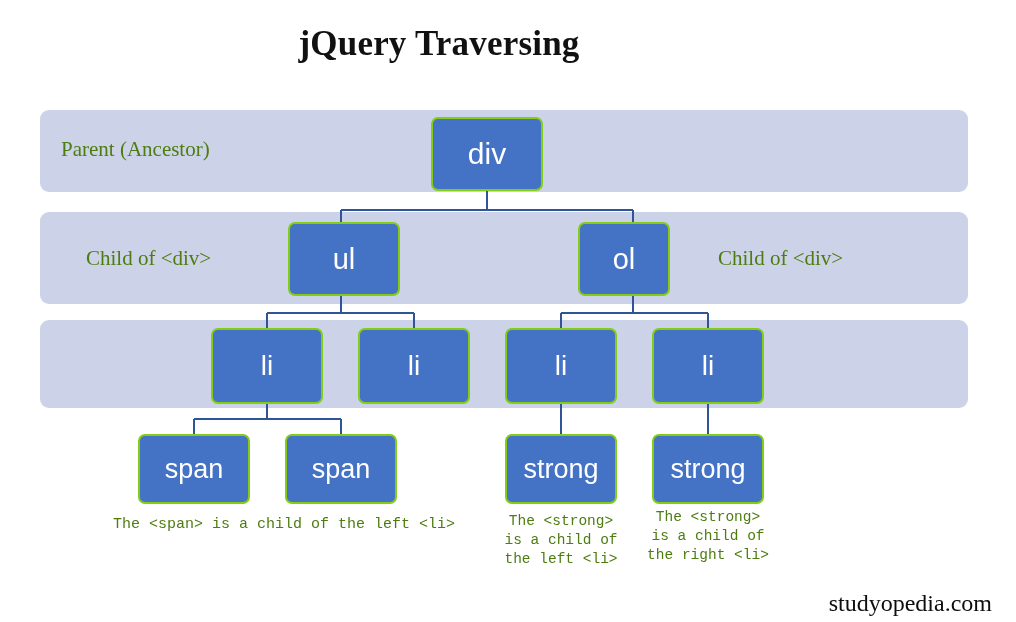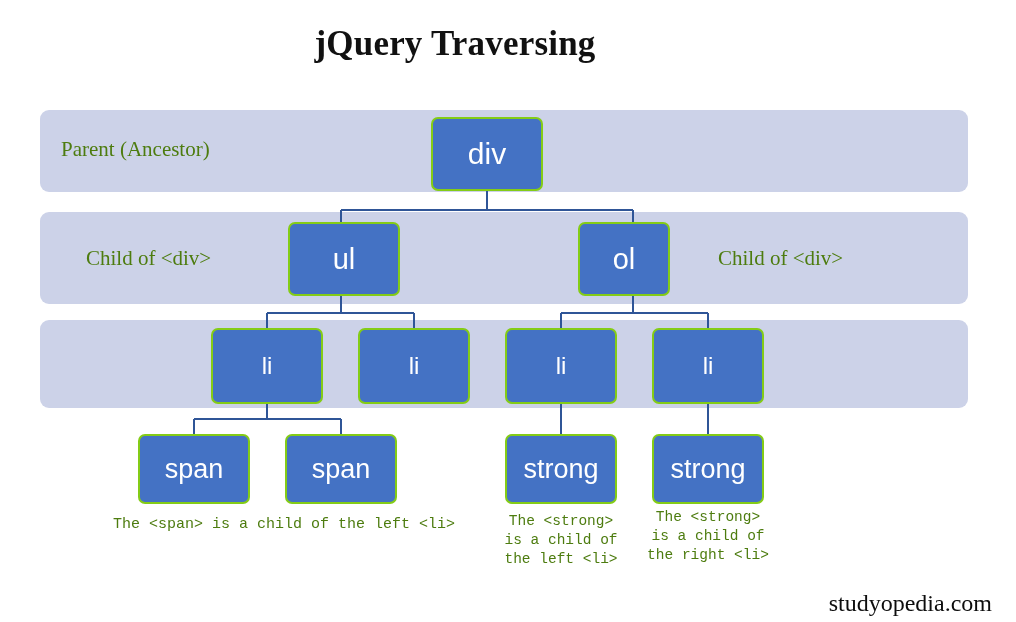--- a/index.html
+++ b/index.html
@@ -23,21 +23,20 @@
     position: absolute;
     left: 0;
     top: 24px;
     width: 878px;
     text-align: center;
     font-family: "Liberation Serif", serif;
     font-weight: bold;
     font-size: 35px;
     color: #111111;
     letter-spacing: 0.2px;
-    padding-left: 16px;
   }
 
   
   .band {
     position: absolute;
     background: #ccd2e8;
     border-radius: 9px;
   }
   #band-1 { left: 40px; top: 110px;  width: 928px; height: 82px; }
   #band-2 { left: 40px; top: 212px;  width: 928px; height: 92px; }
@@ -74,21 +73,21 @@
     box-sizing: border-box;
     display: flex;
     align-items: center;
     justify-content: center;
     font-family: "Liberation Sans", sans-serif;
     color: #ffffff;
     line-height: 1;
   }
   .node.lvl1 { font-size: 30px; }
   .node.lvl2 { font-size: 29px; }
-  .node.lvl3 { font-size: 24px; }
+  .node.lvl3 { font-size: 28px; }
   .node.lvl4 { font-size: 27px; }
 
   #node-div        { left: 431px; top: 117px; width: 112px; height: 74px; }
   #node-ul         { left: 288px; top: 222px; width: 112px; height: 74px; }
   #node-ol         { left: 578px; top: 222px; width: 92px; height: 74px; }
   #node-li-1       { left: 211px; top: 328px; width: 112px; height: 76px; }
   #node-li-2       { left: 358px; top: 328px; width: 112px; height: 76px; }
   #node-li-3       { left: 505px; top: 328px; width: 112px; height: 76px; }
   #node-li-4       { left: 652px; top: 328px; width: 112px; height: 76px; }
   #node-span-1     { left: 138px; top: 434px; width: 112px; height: 70px; }

